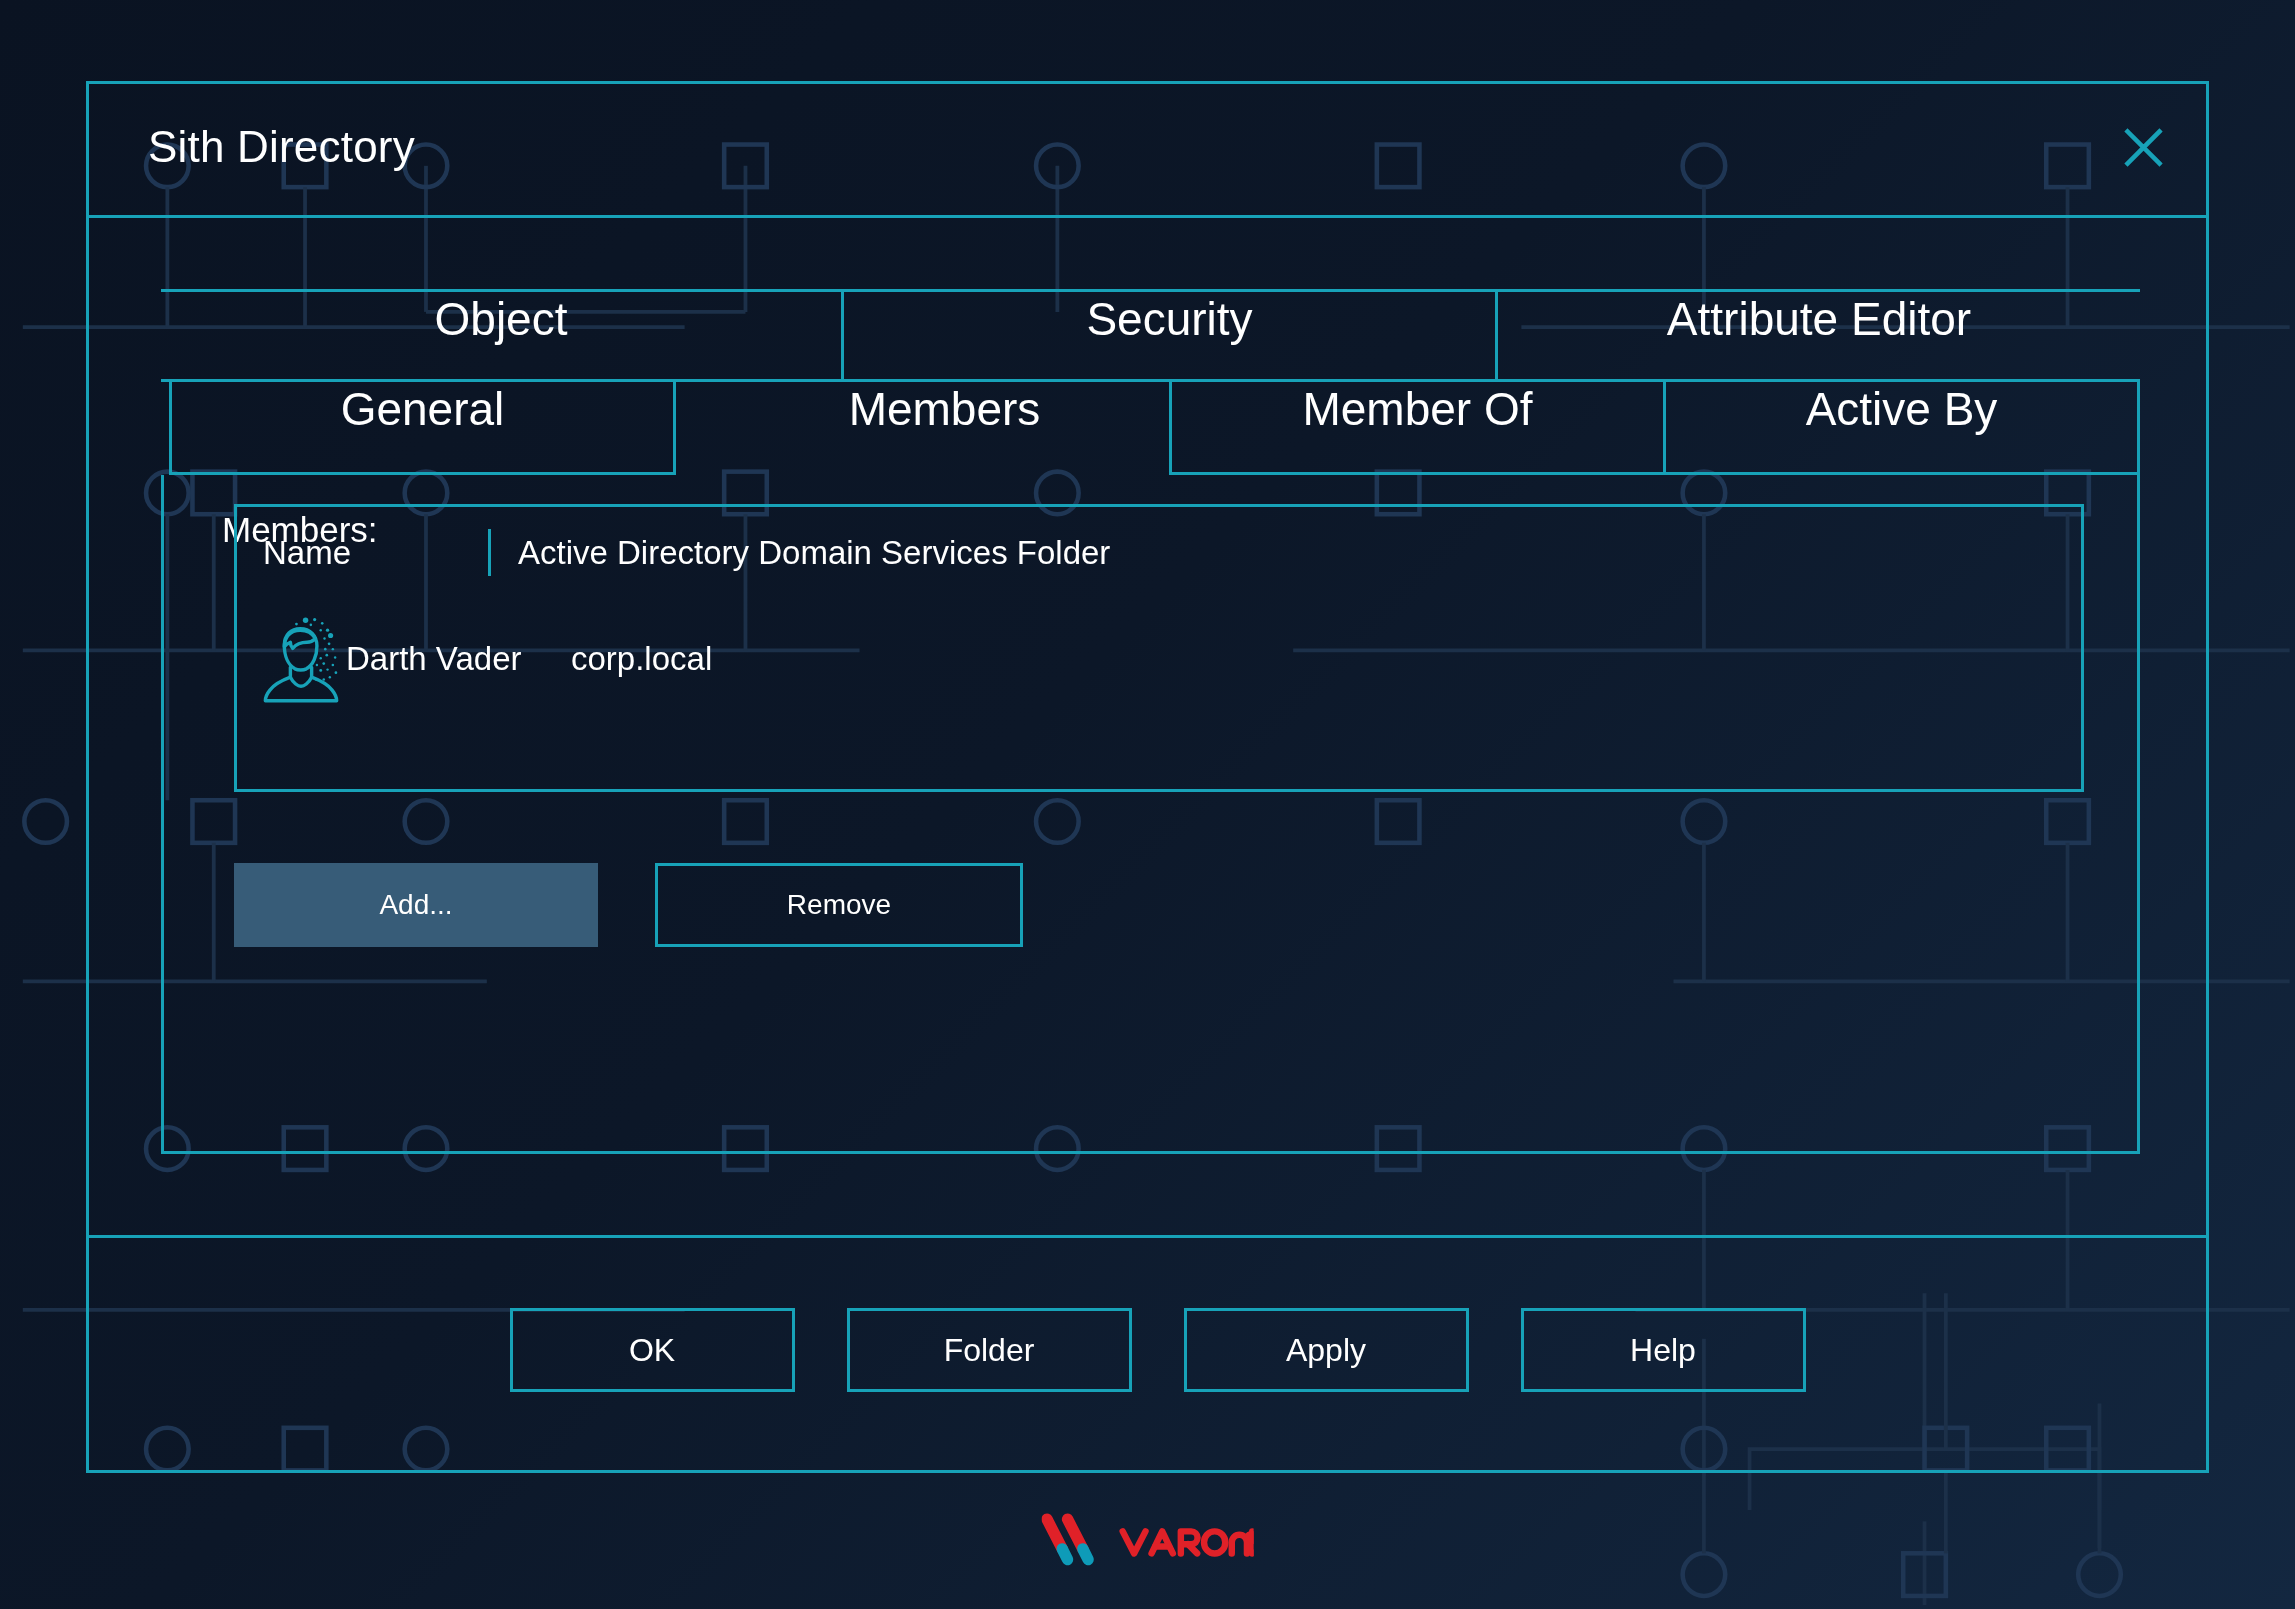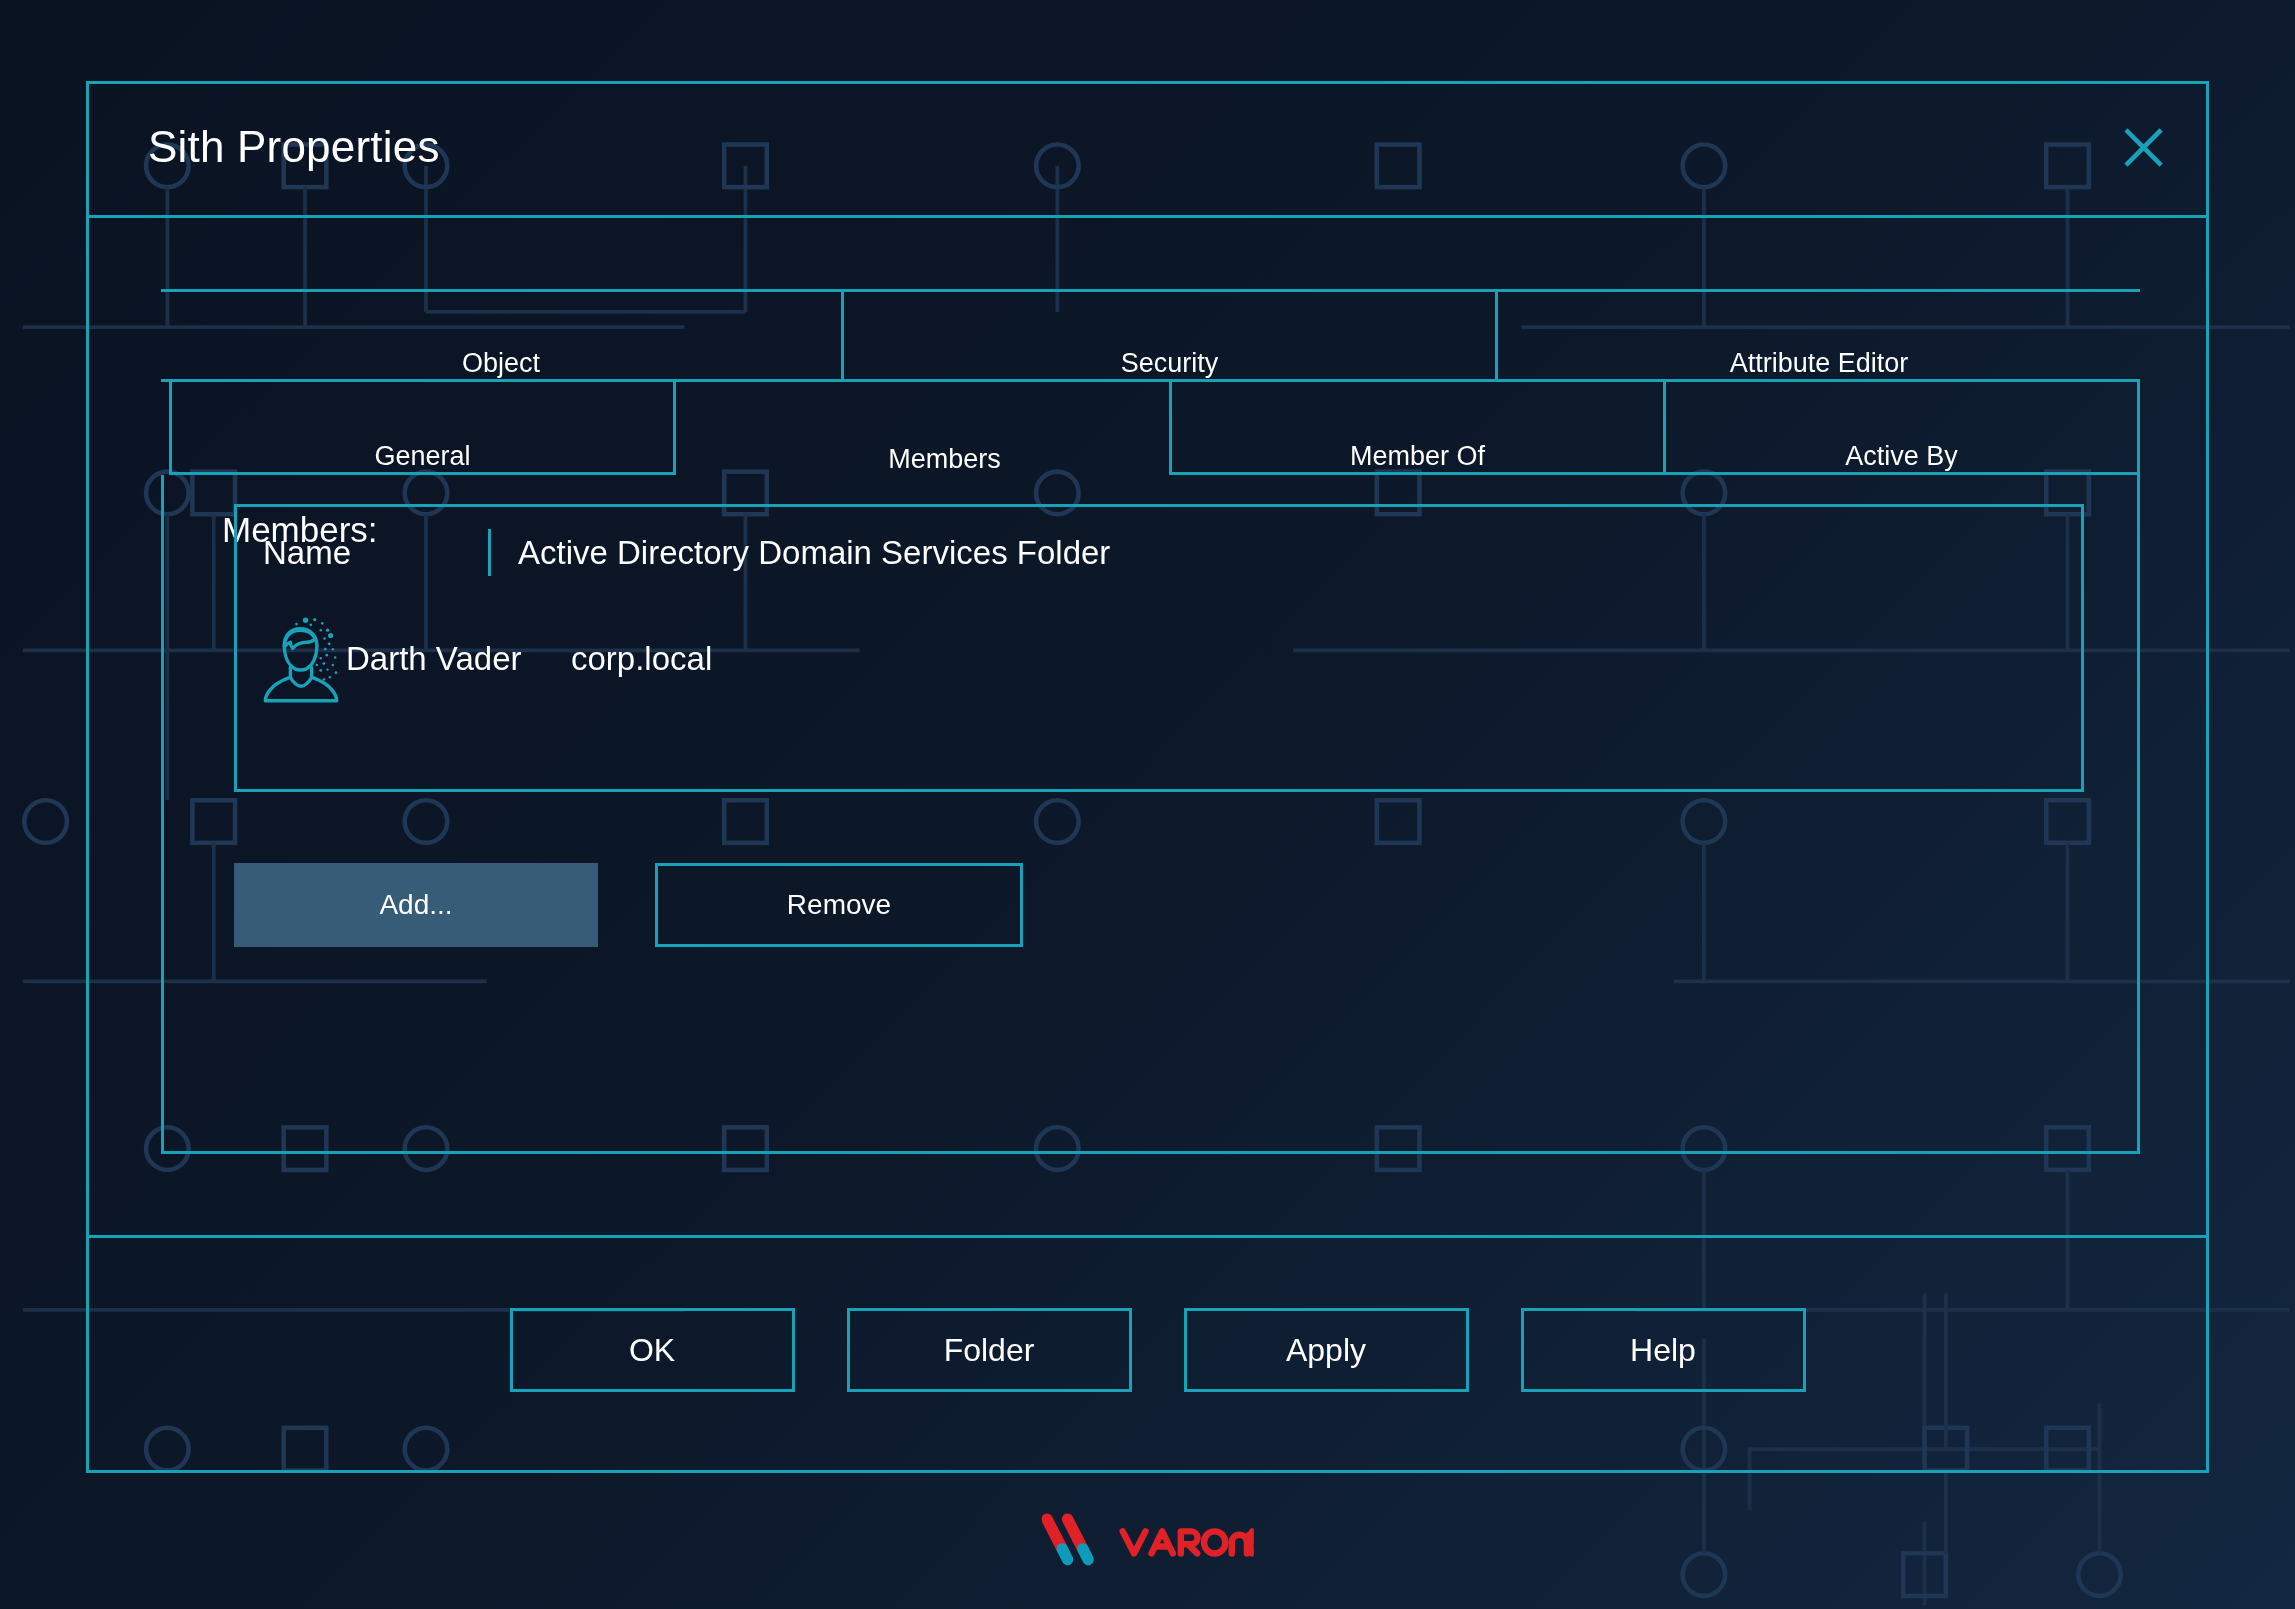--- a/index.html
+++ b/index.html
@@ -90,23 +90,23 @@
     border-bottom: 3px solid #17a2b8;
   }
   #tab-row-2 {
     top: 93px;
     height: 93px;
   }
 
   .tab {
     position: relative;
     display: flex;
-    align-items: flex-end;
+    align-items: flex-start;
     justify-content: center;
-    font-size: 27px;
+    font-size: 46px;
     color: #ffffff;
     box-sizing: border-box;
     cursor: pointer;
     white-space: nowrap;
   }
 
   
   #tab-row-1 .tab + .tab { border-left: 3px solid #17a2b8; }
 
   
@@ -386,21 +386,21 @@
       <path d="M 2558 1905 L 2558 1700"></path>
       <path d="M 2558 1935 L 2558 2042"></path>
       <path d="M 2240 1933 L 2240 2042"></path>
       <path d="M 2760 1933 L 2760 2042"></path>
     </g>
   </svg>
 
   <div id="dialog">
 
     <div id="title-bar">
-      <div id="dialog-title">Sith Properties</div>
+      <div id="dialog-title">Sith Directory</div>
       <div id="close-button">
         <svg width="41" height="41" viewBox="0 0 54 54" xmlns="http://www.w3.org/2000/svg">
           <path d="M6 6 L48 48 M48 6 L6 48" stroke="#17a2b8" stroke-width="6" stroke-linecap="square" fill="none"></path>
         </svg>
       </div>
     </div>
 
     <div id="tab-panel">
 
       <div class="tab-row" id="tab-row-1">

